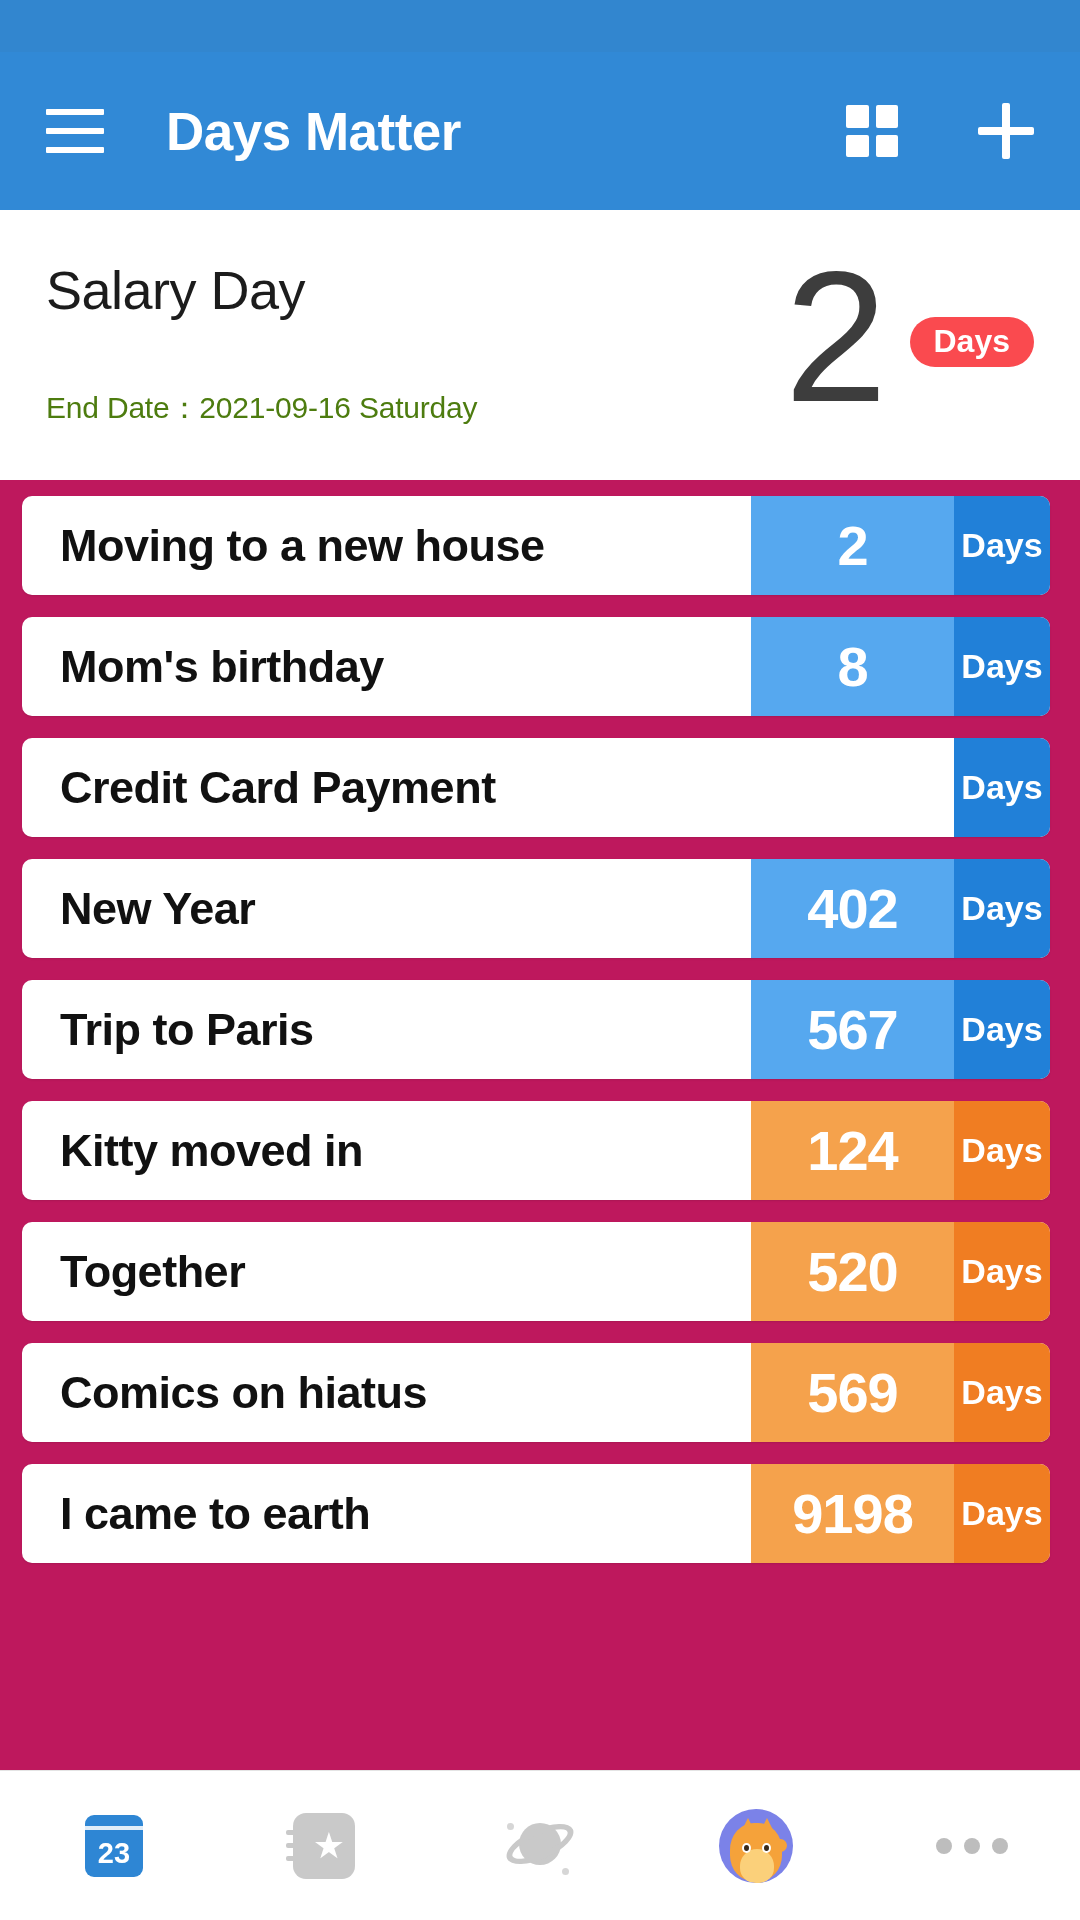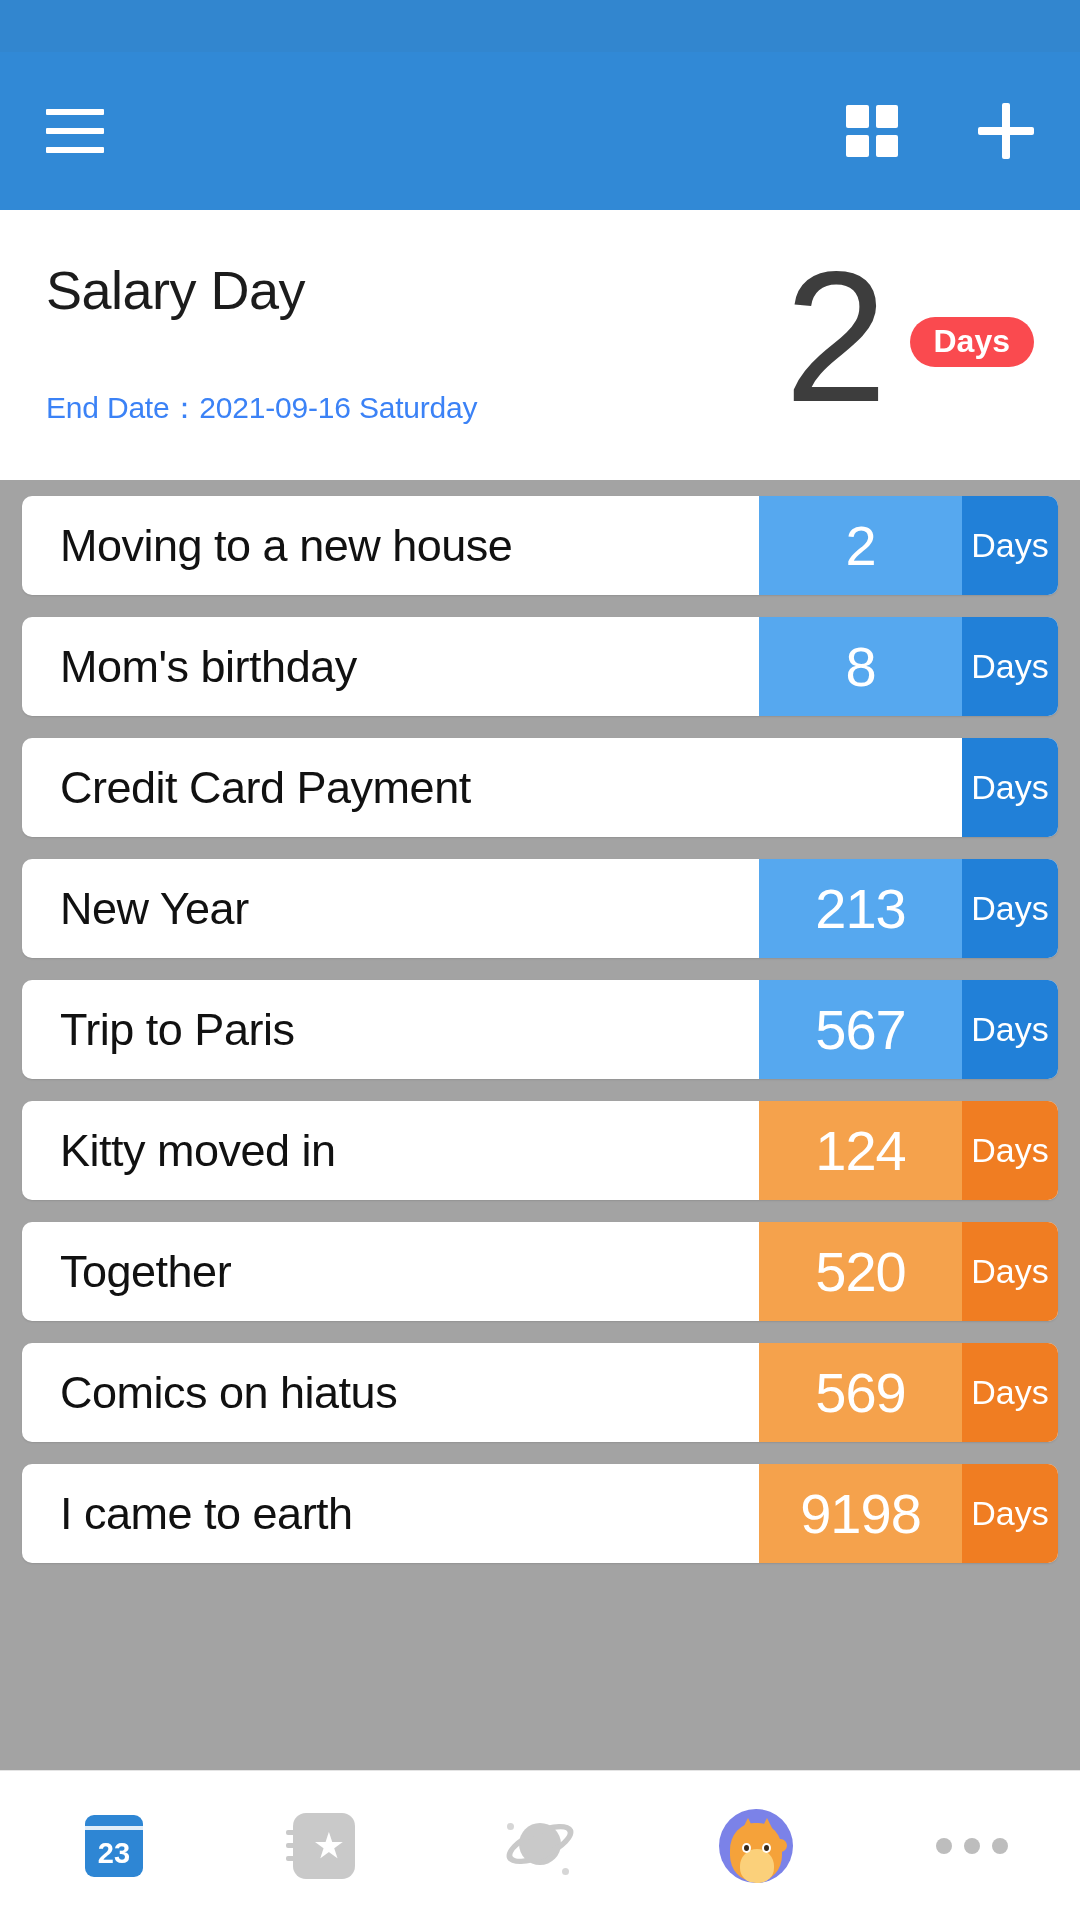--- a/index.html
+++ b/index.html
@@ -33,34 +33,34 @@
   .plus-icon::before { left:0; right:0; top:50%; height:8px; transform:translateY(-50%); }
   .plus-icon::after { top:0; bottom:0; left:50%; width:8px; transform:translateX(-50%); }
 
   
   .featured {
     background:#ffffff; flex:0 0 auto; height:270px;
     display:flex; align-items:center; padding:0 46px; position:relative;
   }
   .featured-left { display:flex; flex-direction:column; justify-content:center;gap:48px; }
   .featured-title { font-size:54px; color:#1c1c1c; line-height:1.08; letter-spacing:-0.5px; }
-  .featured-sub { font-size:30px; color:#3b82f6; margin-top:20px; letter-spacing:-0.2px; }
+  .featured-sub { font-size:30px; color:#4d7c0f; margin-top:20px; letter-spacing:-0.2px; }
   .featured-right { margin-left:auto; display:flex; align-items:center; }
   .featured-count {
     font-size:185px; color:#3d3d3d; line-height:0.82; font-weight:400;
     letter-spacing:-4px; margin-bottom:14px;
   }
   .featured-badge {
     background:#fa4a4f; color:#ffffff; font-size:32px; font-weight:bold;
     border-radius:26px; padding:8px 24px 10px; margin-left:26px; margin-bottom:6px;
     line-height:1;
   }
 
   
-  .list-area { flex:1 1 auto; background:#a3a3a3; padding:16px 0 0 0; overflow:hidden; }
+  .list-area { flex:1 1 auto; background:#be185d; padding:16px 8px 0 0; overflow:hidden;font-weight:bold; }
   .event-row {
     height:99px; margin:0 22px 22px 22px; background:#ffffff;
     border-radius:10px; display:flex; align-items:stretch; overflow:hidden;
     box-shadow:0 1px 2px rgba(0,0,0,0.10);
   }
   .event-name {
     flex:1 1 auto; display:flex; align-items:center; padding-left:38px;
     font-size:45px; color:#111111; letter-spacing:-0.5px; white-space:nowrap; overflow:hidden;
   }
   .event-count {
@@ -117,20 +117,21 @@
 <div class="phone">
 
   <div class="statusbar"></div>
 
   <div class="appbar">
     <div class="hamburger">
       <span></span>
         <span></span>
         <span></span>
     </div>
+    <div class="app-title">Days Matter</div>
     <div class="appbar-actions">
       <div class="grid-icon">
         <i></i>
           <i></i>
           <i></i>
           <i></i>
       </div>
       <div class="plus-icon"></div>
     </div>
   </div>
@@ -158,21 +159,21 @@
         <div class="event-name">Mom's birthday</div>
         <div class="event-count">8</div>
         <div class="event-unit">Days</div>
       </div>
       <div class="event-row c-blue">
         <div class="event-name">Credit Card Payment</div>
         <div class="event-unit">Days</div>
       </div>
       <div class="event-row c-blue">
         <div class="event-name">New Year</div>
-        <div class="event-count">213</div>
+        <div class="event-count">402</div>
         <div class="event-unit">Days</div>
       </div>
       <div class="event-row c-blue">
         <div class="event-name">Trip to Paris</div>
         <div class="event-count">567</div>
         <div class="event-unit">Days</div>
       </div>
       <div class="event-row c-orange">
         <div class="event-name">Kitty moved in</div>
         <div class="event-count">124</div>

